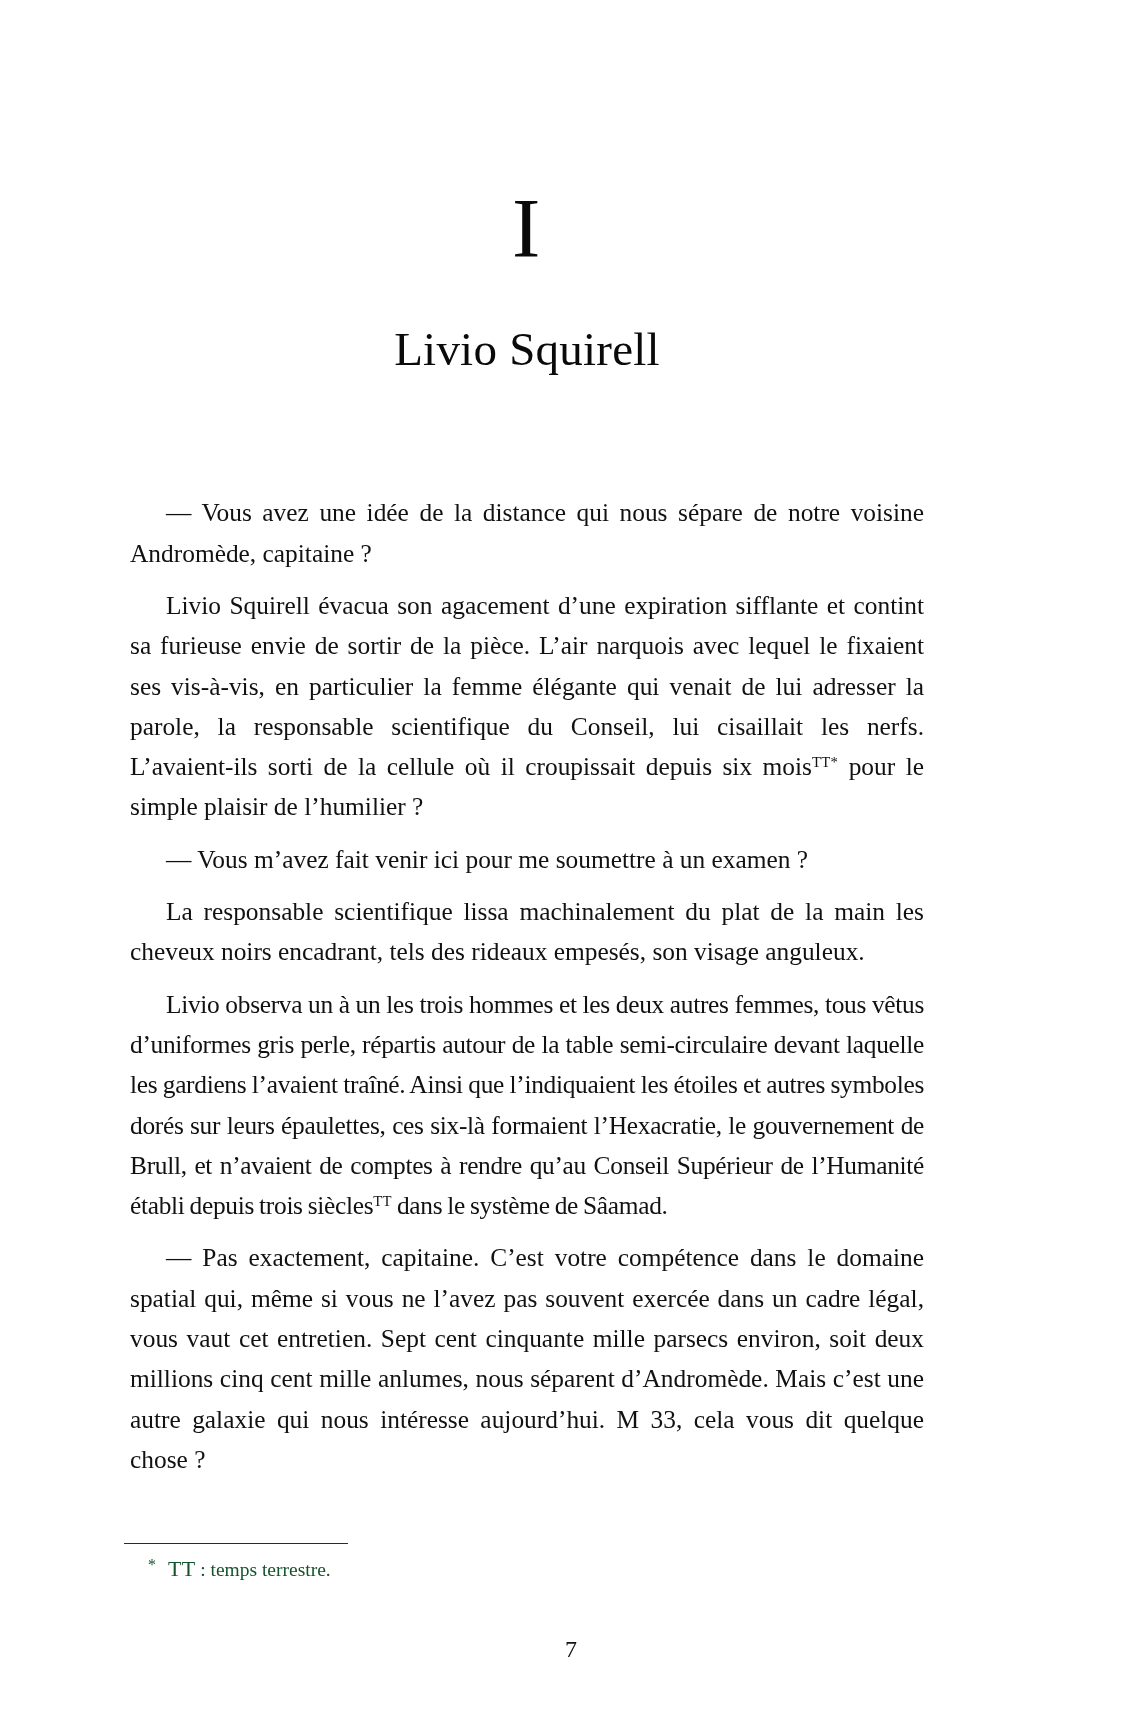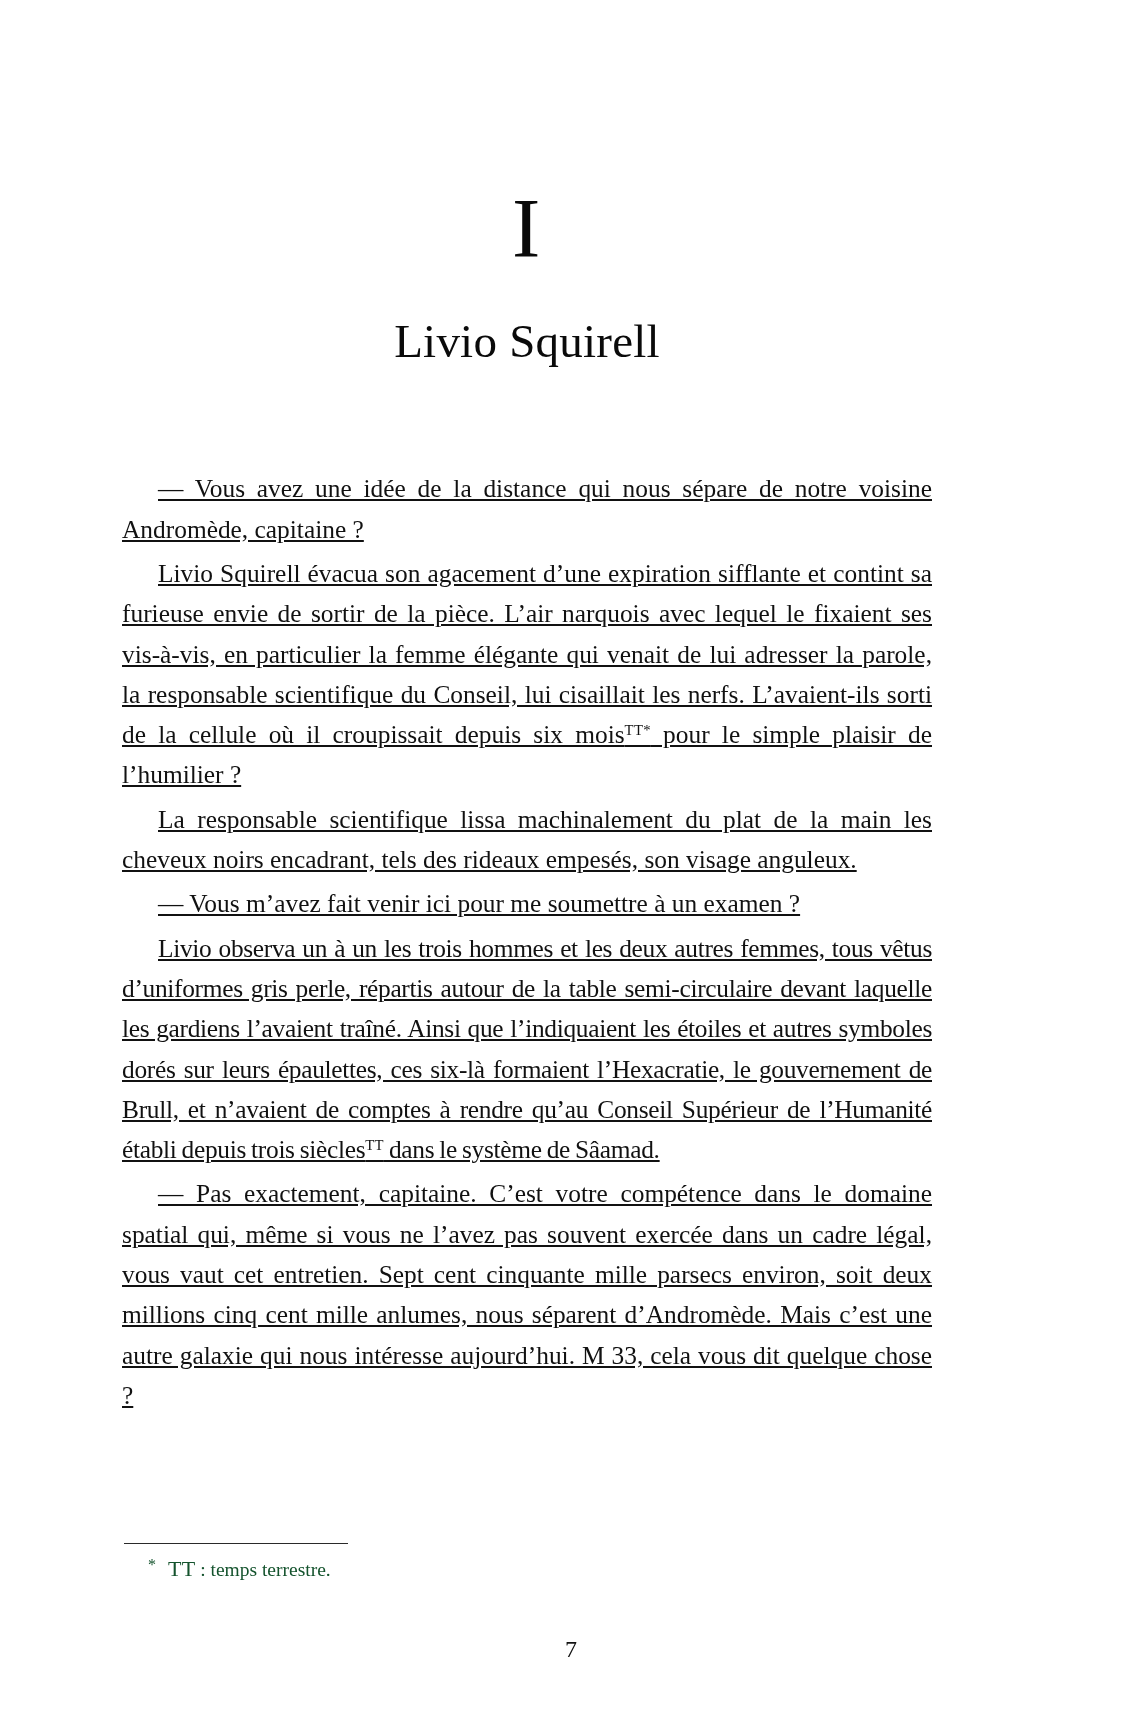--- a/index.html
+++ b/index.html
@@ -40,43 +40,42 @@
     padding-top: 186px;
     color: #0a0a0a;
   }
 
   
   .chapter-title {
     text-align: center;
     font-size: 47px;
     line-height: 1.05;
     font-weight: 400;
-    margin: 0;
+    margin: 8px;
     padding-top: 46px;
     letter-spacing: 0.005em;
     color: #0a0a0a;
   }
 
   
   .body-text {
     margin: 0;
     padding-top: 98px;
     font-size: 25.4px;
     line-height: 40.3px;
     text-align: justify;
     text-justify: inter-word;
     hyphens: manual;
     color: #111111;
   }
 
   .body-text p {
-    margin: 4px;
+    margin: 12px;
     text-indent: 36px;
     text-align: justify;
-    text-decoration: underline;
   }
 
   
   .tight {
     letter-spacing: -0.012em;
     word-spacing: -0.04em;
   }
 
   sup.fn {
     font-size: 0.58em;
@@ -143,23 +142,23 @@
     <div class="chapter-number">I</div>
 
     <div class="chapter-title">Livio Squirell</div>
 
     <div class="body-text">
 
       <p>— Vous avez une idée de la distance qui nous sépare de notre voisine Andromède, capitaine ?</p>
 
       <p><span>Livio Squirell évacua son agacement d’une expiration sifflante et contint sa furieuse envie de sortir de la pièce. L’air narquois avec lequel le fixaient ses vis-à-vis, en particulier la femme élégante qui venait de lui adresser la parole, la responsable scientifique du Conseil, lui cisaillait les nerfs. L’avaient-ils sorti de la cellule où il croupissait depuis six mois</span><sup class="fn">TT*</sup><span> pour le simple plaisir de l’humilier ?</span></p>
 
+      <p>— Vous m’avez fait venir ici pour me soumettre à un examen ?</p>
+
       <p>La responsable scientifique lissa machinalement du plat de la main les cheveux noirs encadrant, tels des rideaux empesés, son visage anguleux.</p>
-
-      <p>— Vous m’avez fait venir ici pour me soumettre à un examen ?</p>
 
       <p class="tight"><span>Livio observa un à un les trois hommes et les deux autres femmes, tous vêtus d’uniformes gris perle, répartis autour de la table semi-circulaire devant laquelle les gardiens l’avaient traîné. Ainsi que l’indiquaient les étoiles et autres symboles dorés sur leurs épaulettes, ces six-là formaient l’Hexacratie, le gouvernement de Brull, et n’avaient de comptes à rendre qu’au Conseil Supérieur de l’Humanité établi depuis trois siècles</span><sup class="fn">TT</sup><span> dans le système de Sâamad.</span></p>
 
       <p>— Pas exactement, capitaine. C’est votre compétence dans le domaine spatial qui, même si vous ne l’avez pas souvent exercée dans un cadre légal, vous vaut cet entretien. Sept cent cinquante mille parsecs environ, soit deux millions cinq cent mille anlumes, nous séparent d’Andromède. Mais c’est une autre galaxie qui nous intéresse aujourd’hui. M 33, cela vous dit quelque chose ?</p>
 
     </div>
   </div>
 
   <div class="footnote-area">
     <hr class="footnote-rule">

